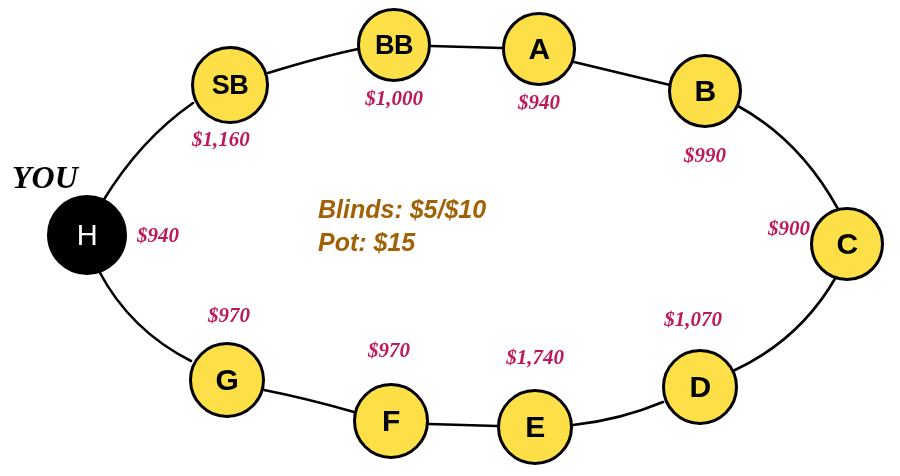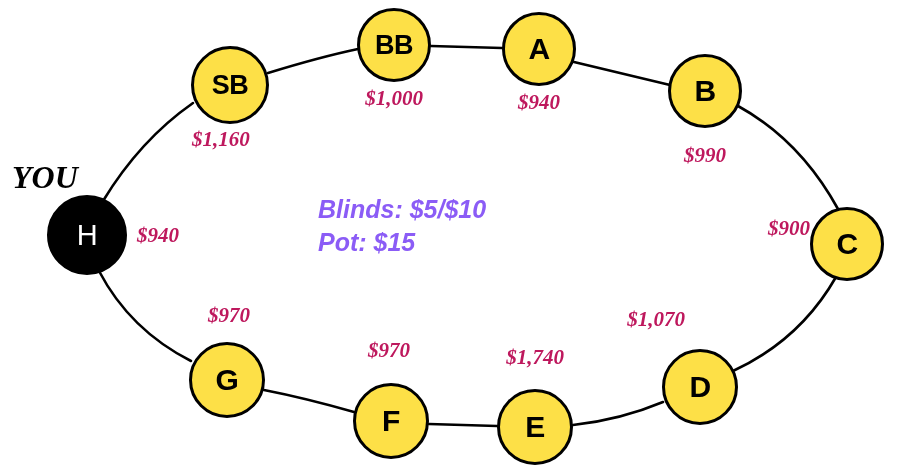--- a/index.html
+++ b/index.html
@@ -79,21 +79,21 @@
     user-select: none;
   }
   .center-info {
     position: absolute;
     z-index: 6;
     font-family: "Liberation Sans", sans-serif;
     font-weight: bold;
     font-style: italic;
     font-size: 25px;
     line-height: 1.32;
-    color: #8b5cf6;
+    color: #a16207;
     white-space: nowrap;
     user-select: none;
   }
 </style>
 </head>
 <body>
 
 <div id="canvas">
 
   <svg id="ring-svg" viewBox="0 0 900 476">
@@ -142,21 +142,21 @@
   <div class="stack" style="left:663px; top:131px; width:84px; text-align:center;margin-top:12px;">$990</div>
 
   <div class="seat" style="left:810px; top:207px; width:74px; height:74px;">
     <span class="seat-label">C</span>
   </div>
   <div class="stack" style="left:740px; top:216px; width:70px; text-align:right;">$900</div>
 
   <div class="seat" style="left:662px; top:349px; width:76px; height:76px;">
     <span class="seat-label">D</span>
   </div>
-  <div class="stack" style="left:606px; top:307px; width:100px; text-align:center;">$1,070</div>
+  <div class="stack" style="left:643px; top:307px; width:100px; text-align:center;">$1,070</div>
 
   <div class="seat" style="left:497px; top:389px; width:76px; height:76px;">
     <span class="seat-label">E</span>
   </div>
   <div class="stack" style="left:487px; top:345px; width:96px; text-align:center;">$1,740</div>
 
   <div class="seat" style="left:353px; top:383px; width:76px; height:76px;">
     <span class="seat-label">F</span>
   </div>
   <div class="stack" style="left:345px; top:338px; width:88px; text-align:center;">$970</div>

